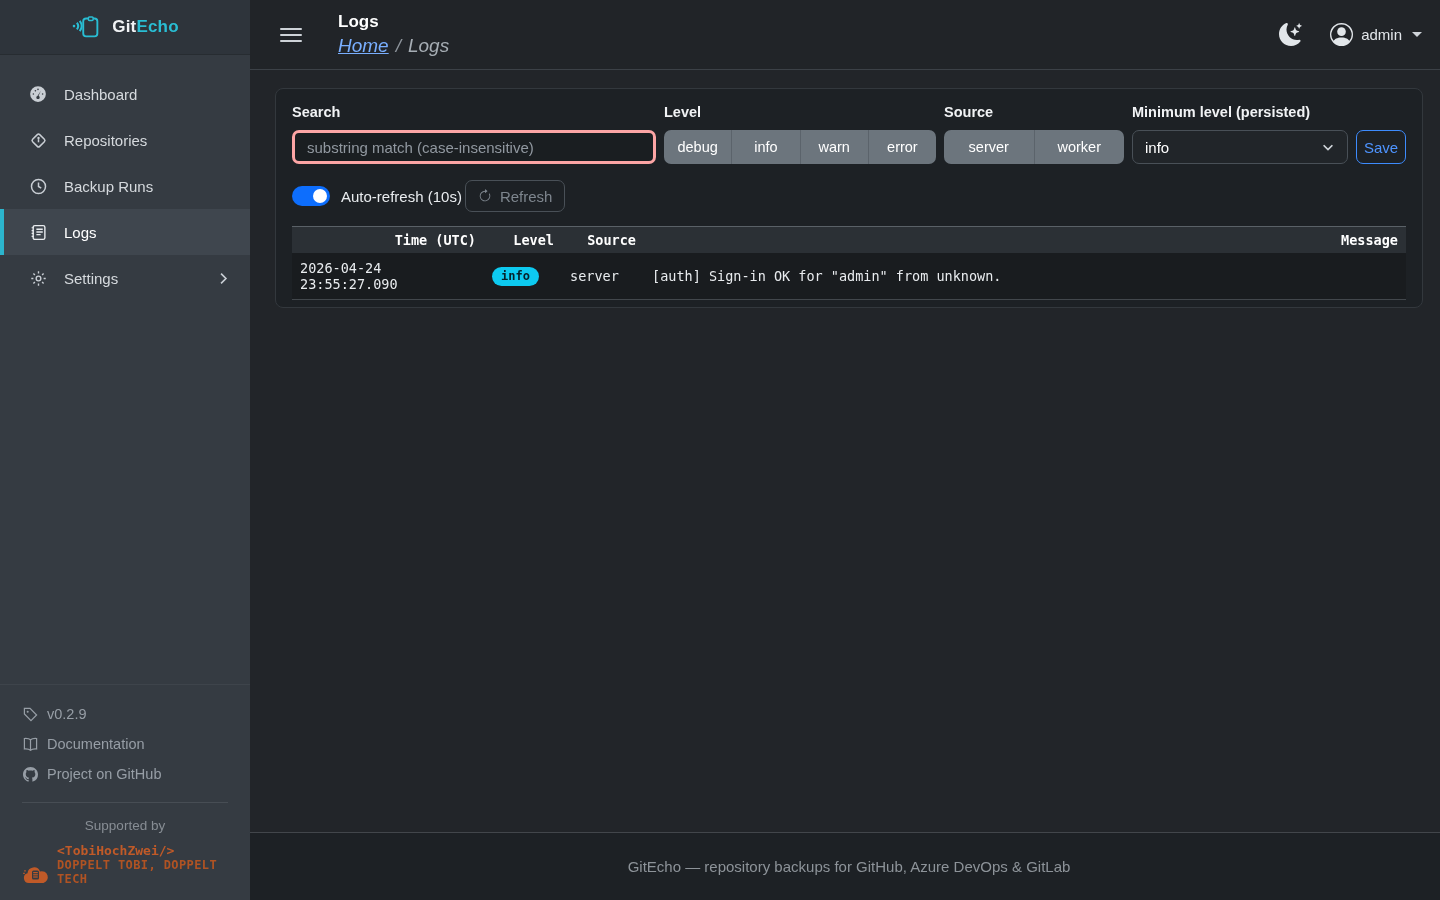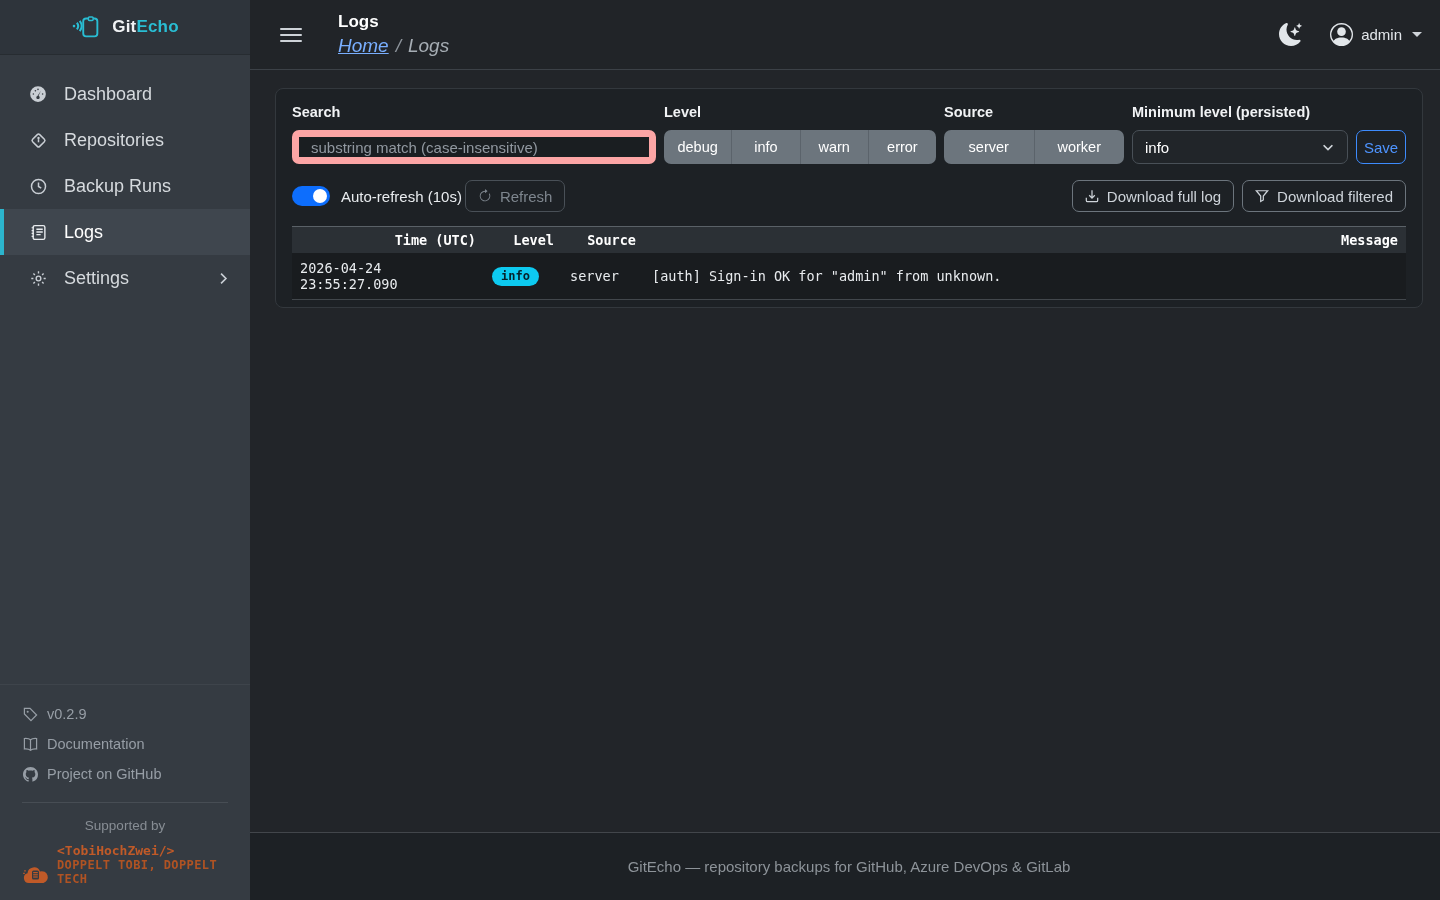--- a/index.html
+++ b/index.html
@@ -13,21 +13,21 @@
   svg { display:block; }
 
   
   .sidebar { width:250px; flex-shrink:0; background:#353b42; display:flex; flex-direction:column; height:900px; }
   .logo-area { height:55px; display:flex; align-items:center; justify-content:center; gap:9px; background:#2e343b; border-bottom:1px solid #272c31; flex-shrink:0; }
   .brand { font-size:17px; font-weight:700; letter-spacing:.2px; }
   .brand .b1 { color:#f1f3f5; }
   .brand .b2 { color:#29bdd3; }
 
   .nav { padding:16px 0 0 0; }
-  .nav-item { height:46px; display:flex; align-items:center; padding:0 20px 0 25px; gap:17px; color:#d6dade; font-size:18px; border-left:4px solid transparent; cursor:pointer; }
+  .nav-item { height:46px; display:flex; align-items:center; padding:0 20px 0 25px; gap:17px; color:#d6dade; font-size:15px; border-left:4px solid transparent; cursor:pointer; }
   .nav-item.active { background:#3f464e; border-left-color:#2cb5cd; color:#ffffff; }
   .nav-icon { width:18px; height:18px; color:#c9ced4; flex-shrink:0; display:flex; align-items:center; justify-content:center; }
   .nav-item.active .nav-icon { color:#e9ecef; }
   .chev-right { margin-left:auto; color:#c9ced4; }
 
   .sidebar-bottom { margin-top:auto; border-top:1px solid #3e444b; padding:14px 22px 10px 22px; }
   .side-link { display:flex; align-items:center; gap:9px; height:30px; color:#979ea6; font-size:14.5px; cursor:pointer; }
   .side-link .nav-icon { width:16px; height:16px; color:#979ea6; }
   .side-hr { border:none; border-top:1px solid #474d54; margin:13px 0 15px 0; }
   .supported { text-align:center; color:#878d94; font-size:13.5px; }
@@ -56,21 +56,21 @@
   .card { background:#1d2125; border:1px solid #33383d; border-radius:8px; padding:15px 16px; height:220px; }
 
   
   .filters { display:flex; gap:8px; }
   .f-col { display:flex; flex-direction:column; }
   .f-search { width:364px; }
   .f-level  { width:272px; }
   .f-source { width:180px; }
   .f-min    { width:274px; }
   .f-label { font-size:14.5px; font-weight:700; color:#f1f3f5; margin-bottom:10px; }
-  .search-input { width:100%; height:34px; background:#1a1e21; border:7px solid #fca5a5; border-radius:7px; color:#e9ecef; padding:0 12px; font-size:15px; font-family:"Liberation Sans", sans-serif; }
+  .search-input { width:100%; height:34px; background:#1a1e21; border:3px solid #fca5a5; border-radius:7px; color:#e9ecef; padding:0 12px; font-size:15px; font-family:"Liberation Sans", sans-serif; }
   .search-input::placeholder { color:#9198a0; }
   .btn-group { display:flex; height:34px; border-radius:7px; overflow:hidden; }
   .btn-seg { flex:1; background:#6c757d; color:#fff; border:none; border-right:1px solid #5b636b; font-size:14.5px; font-family:"Liberation Sans", sans-serif; cursor:pointer; }
   .btn-seg:last-child { border-right:none; }
   .minlevel-row { display:flex; gap:8px; }
   .fake-select { flex:1; height:34px; background:#212529; border:1px solid #495057; border-radius:7px; color:#ffffff; display:flex; align-items:center; justify-content:space-between; padding:0 12px; font-size:15px; cursor:pointer; }
   .save-btn { width:50px; height:34px; background:transparent; border:1px solid #3d8bfd; color:#4e94ff; border-radius:7px; font-size:15px; font-family:"Liberation Sans", sans-serif; cursor:pointer; }
 
   
   .toolbar { margin-top:16px; display:flex; align-items:center; }
@@ -296,39 +296,20 @@
         <span class="auto-label">Auto-refresh (10s)</span>
         <button class="btn-outline refresh-btn">
           <span>
             <svg width="14" height="14" viewBox="0 0 16 16" fill="currentColor">
               <path fill-rule="evenodd" d="M8 3a5 5 0 1 0 4.546 2.914.5.5 0 0 1 .908-.417A6 6 0 1 1 8 2v1z"></path>
               <path d="M8 4.466V.534a.25.25 0 0 1 .41-.192l2.36 1.966c.12.1.12.284 0 .384L8.41 4.658A.25.25 0 0 1 8 4.466z"></path>
             </svg>
           </span>
           <span>Refresh</span>
         </button>
-        <div class="right-btns">
-          <button class="btn-outline">
-            <span>
-              <svg width="14" height="14" viewBox="0 0 16 16" fill="none" stroke="currentColor" stroke-width="1.4">
-                <path d="M1.5 10v3a1.5 1.5 0 0 0 1.5 1.5h10a1.5 1.5 0 0 0 1.5-1.5v-3"></path>
-                <path d="M8 1.5v8.5M4.8 7.2L8 10.4l3.2-3.2"></path>
-              </svg>
-            </span>
-            <span>Download full log</span>
-          </button>
-          <button class="btn-outline">
-            <span>
-              <svg width="14" height="14" viewBox="0 0 16 16" fill="none" stroke="currentColor" stroke-width="1.4">
-                <path d="M1.5 2h13L9.5 8v4.5l-3 1.8V8z"></path>
-              </svg>
-            </span>
-            <span>Download filtered</span>
-          </button>
-        </div>
       </div>
 
       <table class="log-table">
         <thead>
           <tr>
             <th class="col-time">Time (UTC)</th>
             <th class="col-level">Level</th>
             <th class="col-source">Source</th>
             <th>Message</th>
           </tr>

